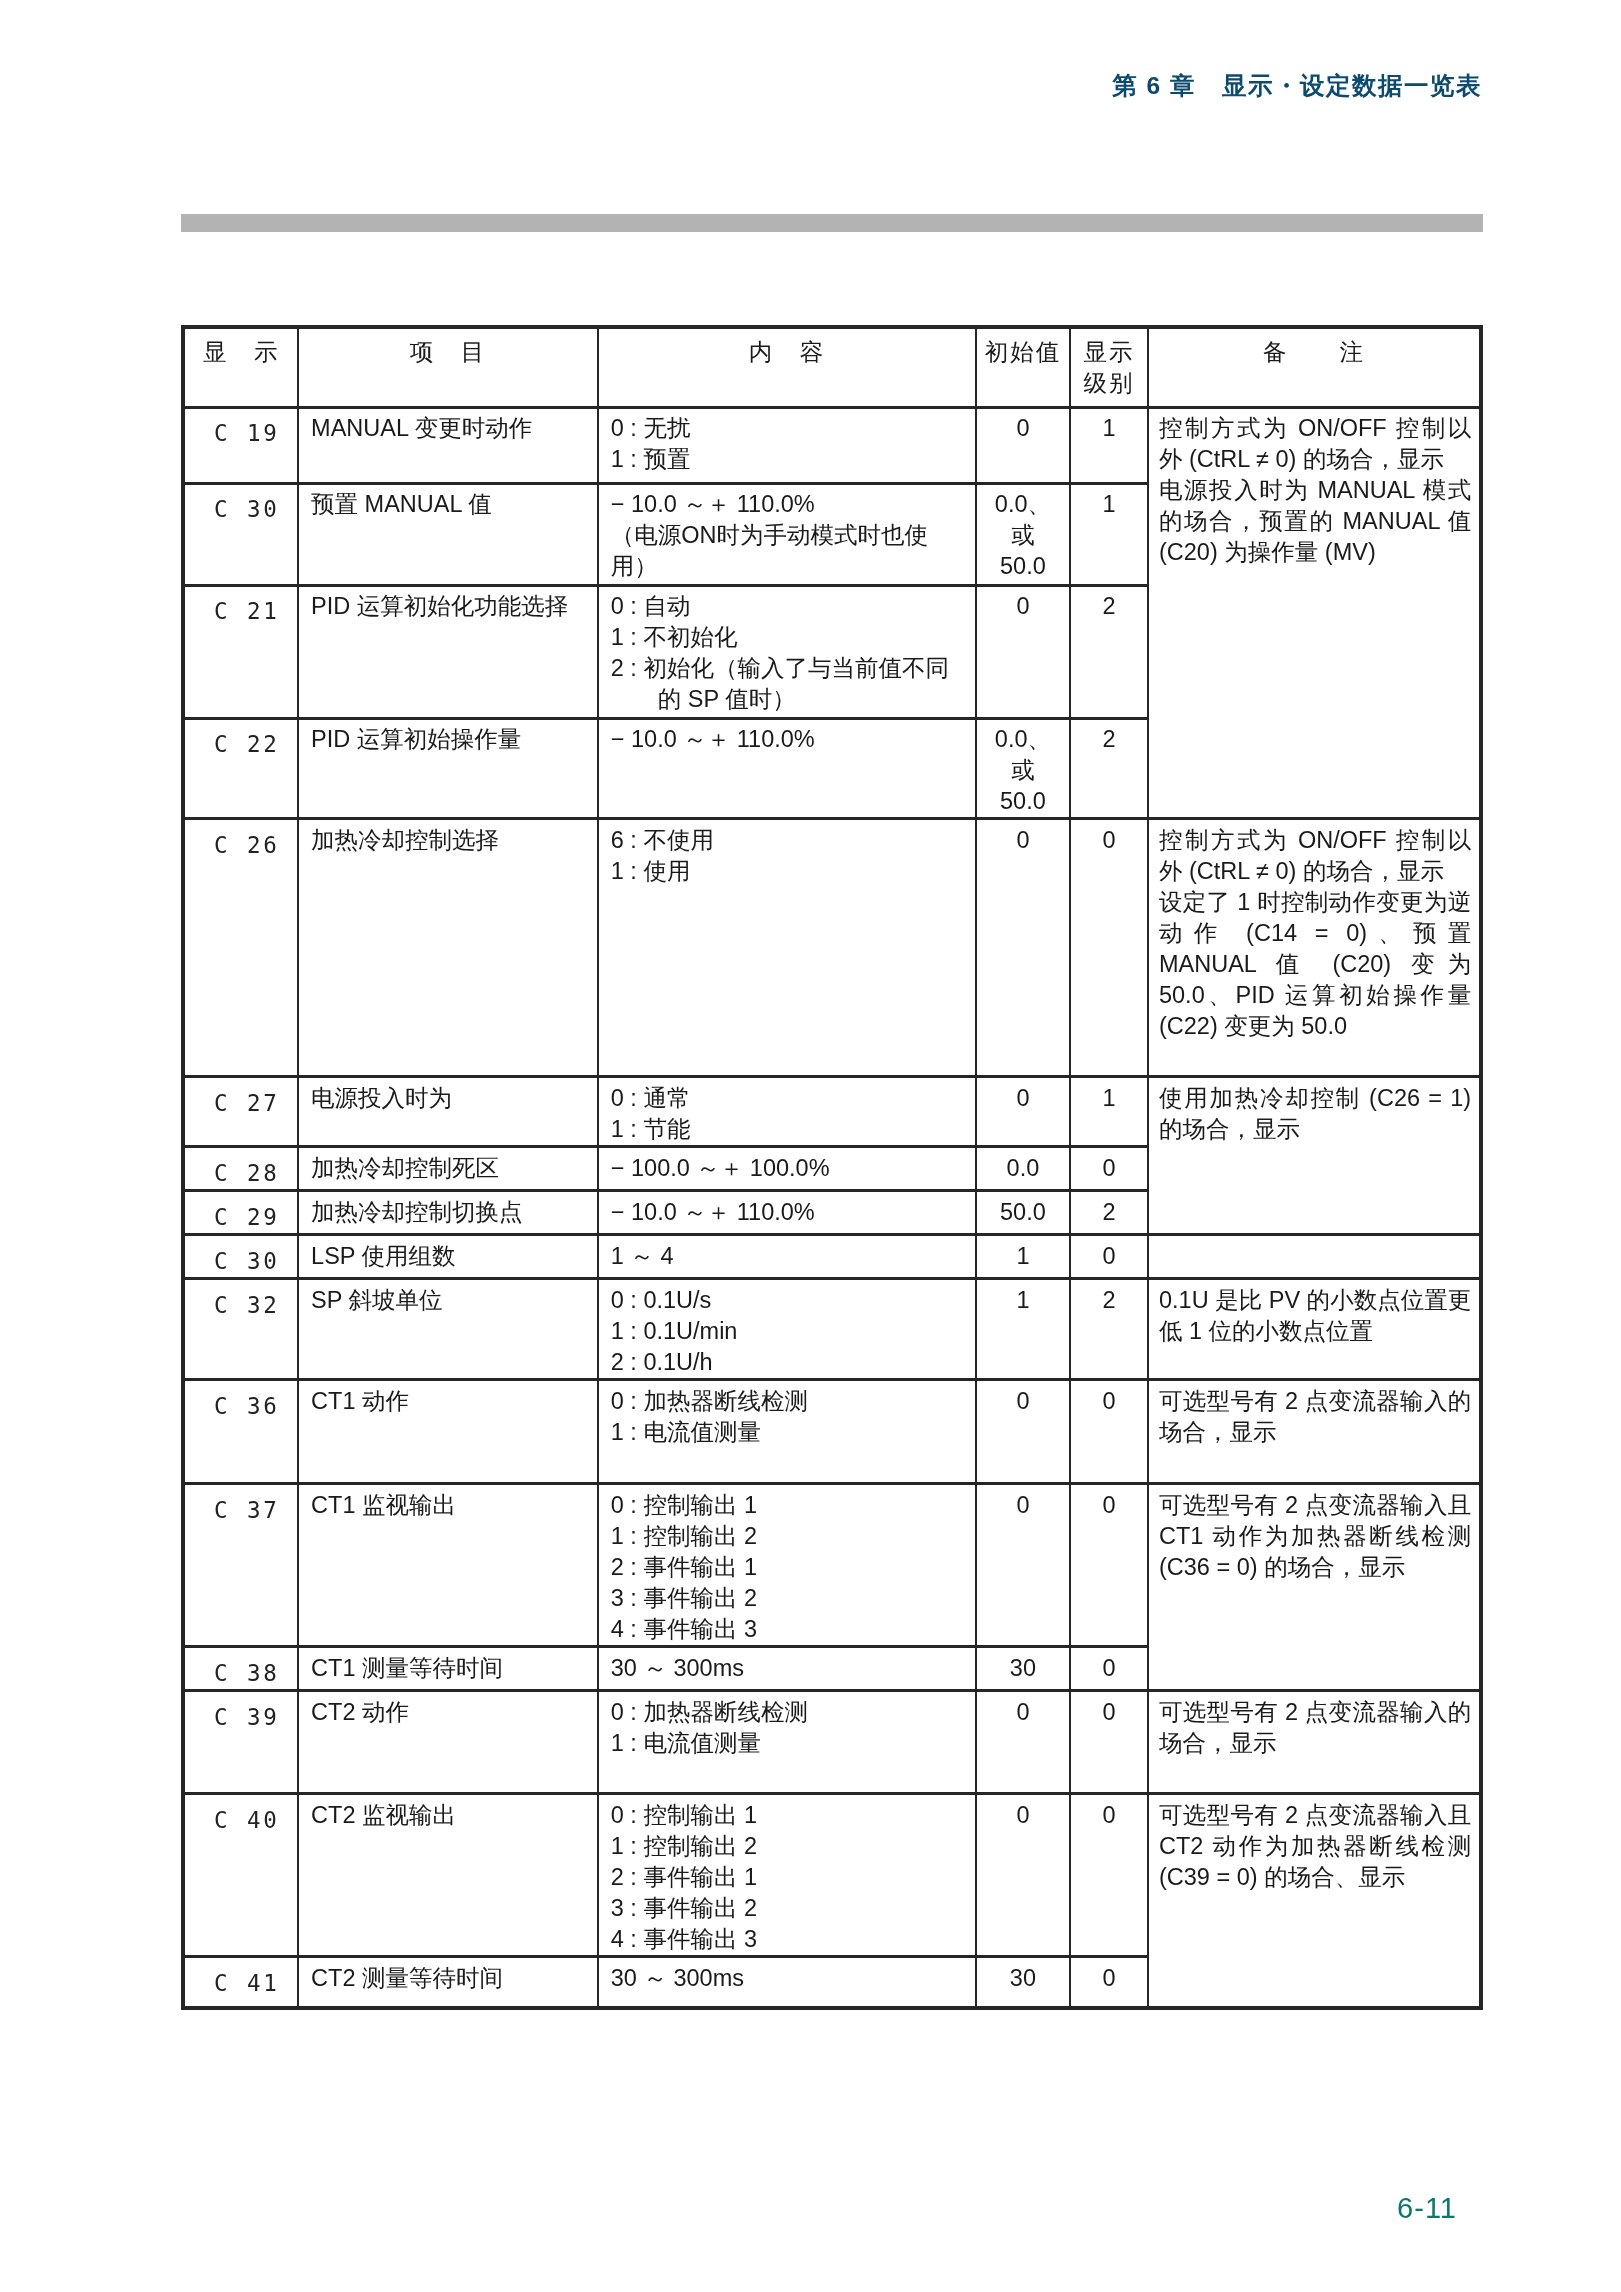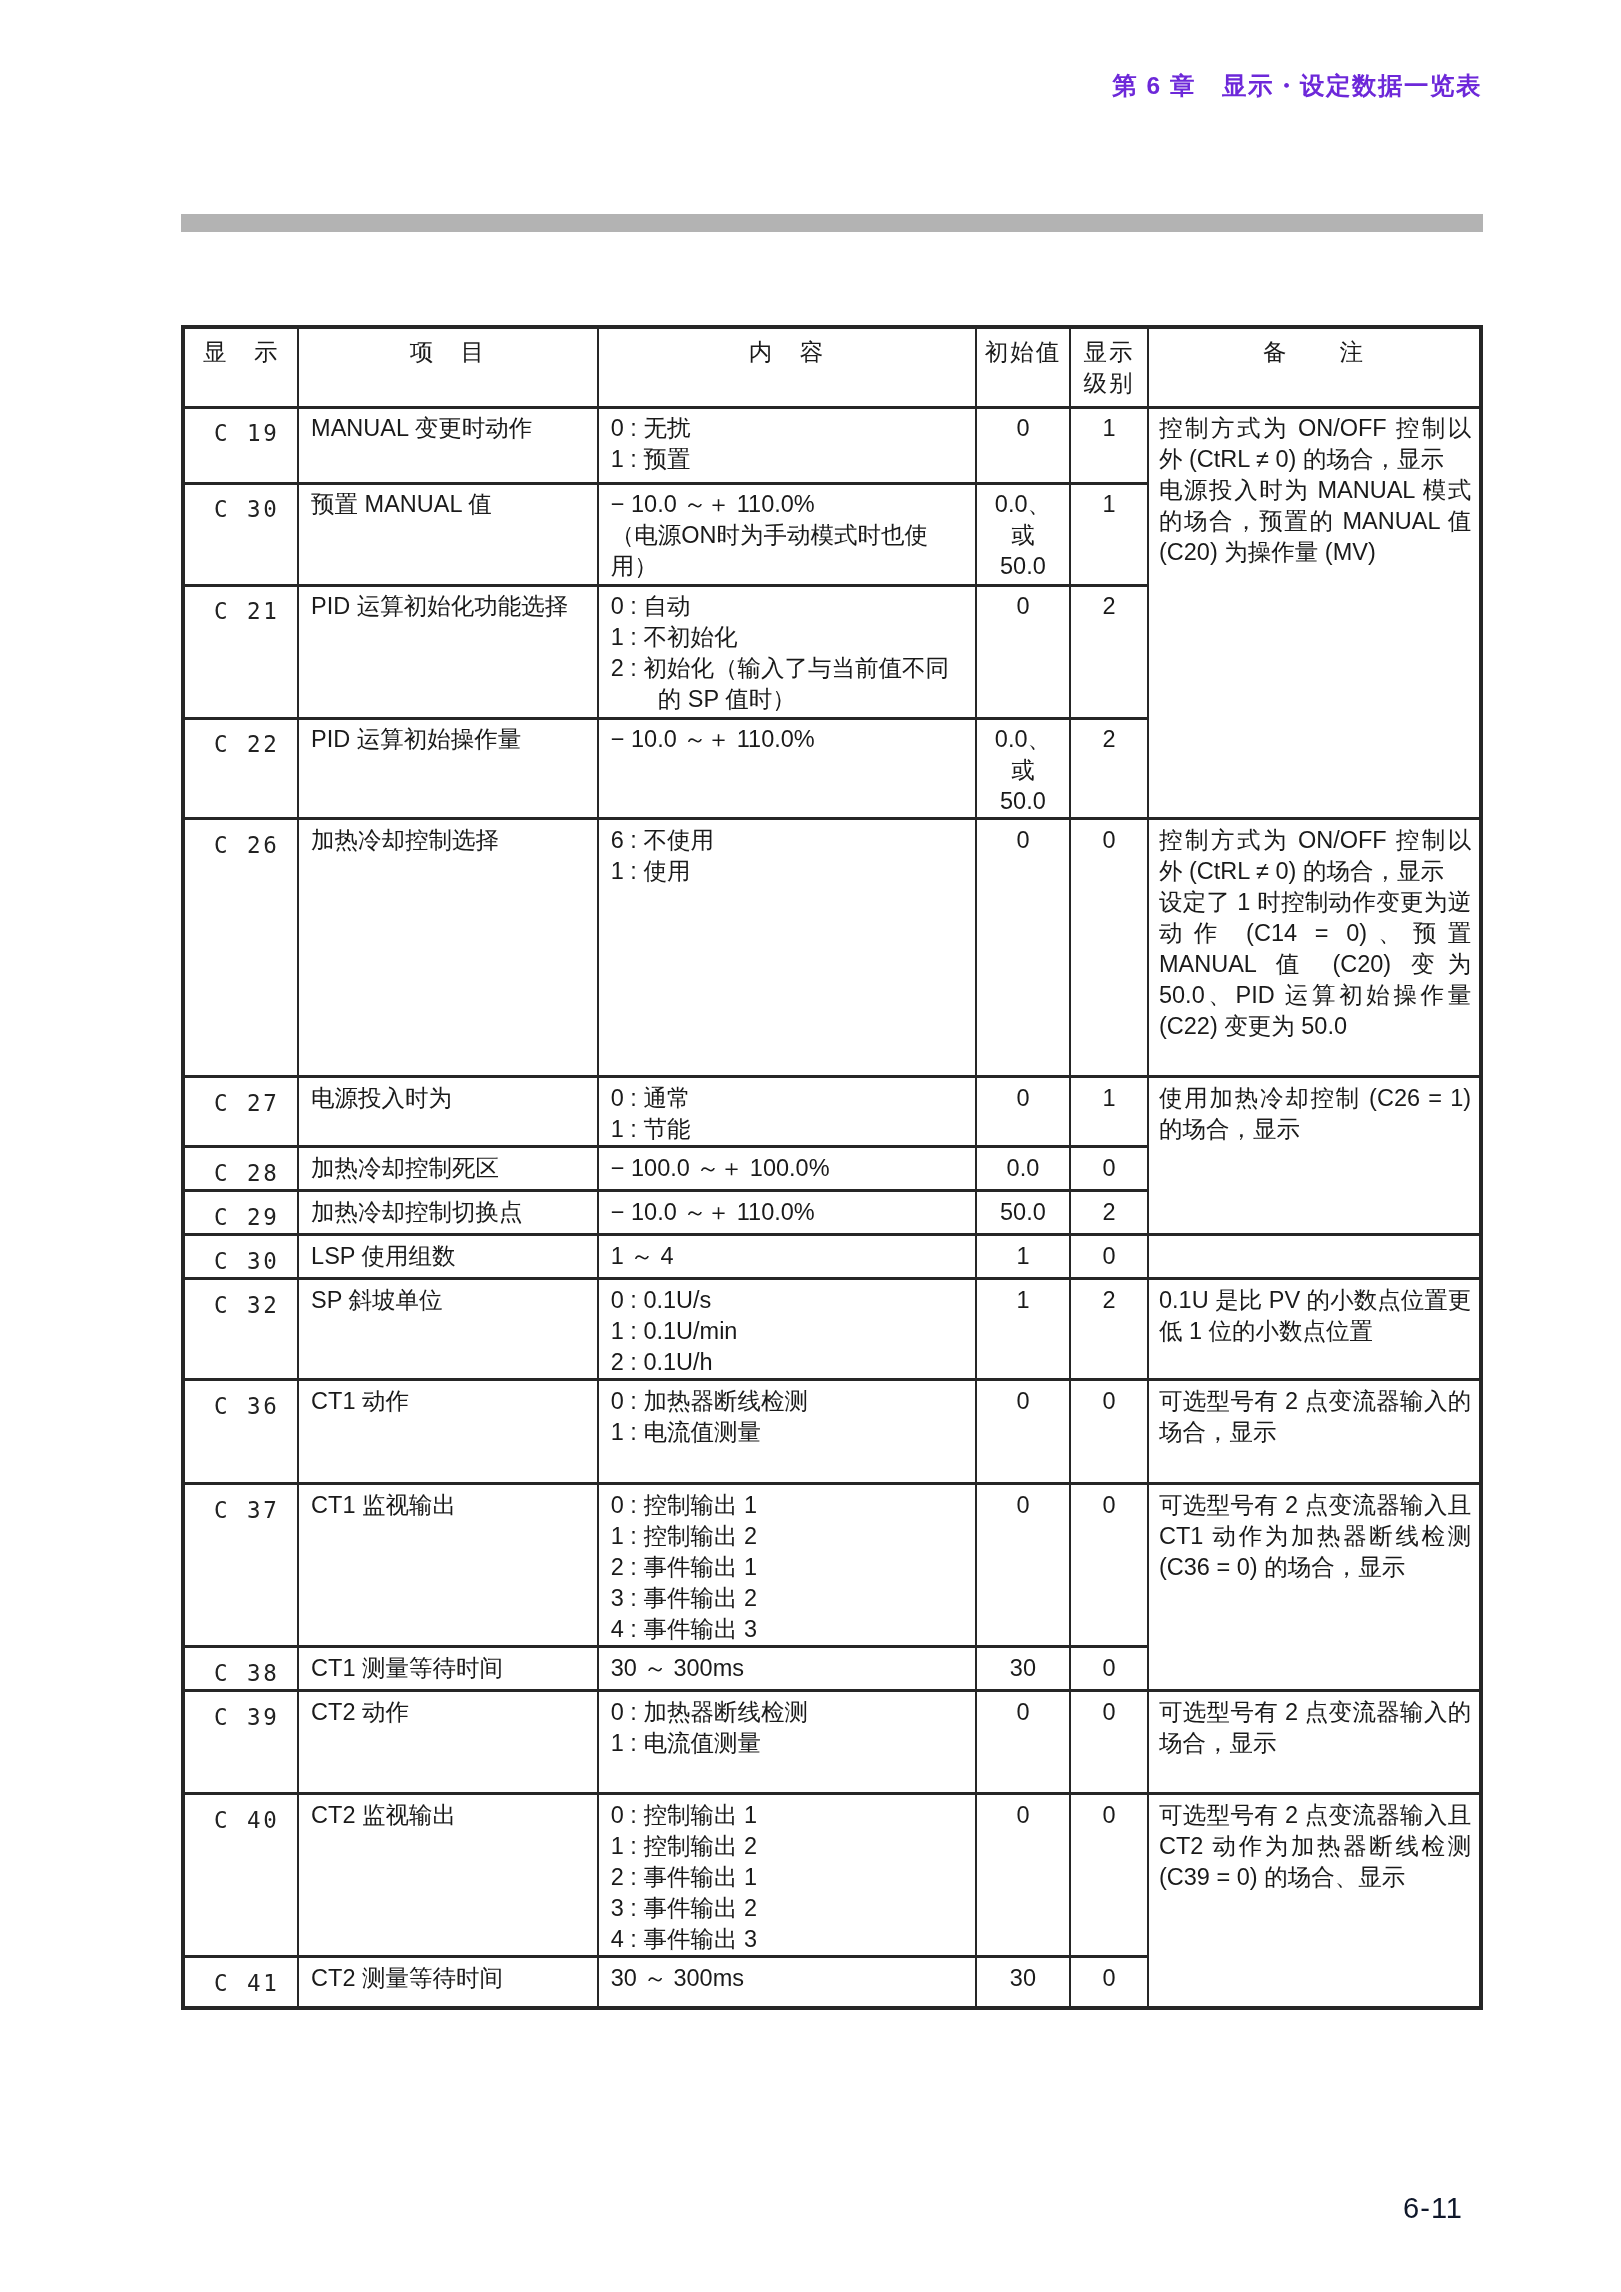--- a/index.html
+++ b/index.html
@@ -3,21 +3,21 @@
 <meta charset="utf-8">
 <style>
   html,body{margin:0;padding:0;background:#e8e8e8;}
   .page{
     position:relative;width:1621px;height:2293px;background:#ffffff;
     font-family:"Liberation Sans",sans-serif;color:#1a1a1a;overflow:hidden;
     margin:0 auto;
   }
   .chapter-header{
     position:absolute;top:69px;right:139px;font-size:24.5px;font-weight:600;
-    letter-spacing:1.5px;color:#6d28d9;
+    letter-spacing:1.5px;color:#0c4a6e;
   }
   .gray-bar{
     position:absolute;top:214px;left:181px;width:1302px;height:17.6px;background:#b3b3b3;
   }
   table.data-table{
     position:absolute;top:325px;left:181px;width:1302px;
     border-collapse:collapse;table-layout:fixed;
     border:4.9px solid #262626;
   }
   th,td{
@@ -30,21 +30,21 @@
   td.code{
     font-family:"DejaVu Sans Mono",monospace;font-size:22.5px;font-weight:500;
     padding:9.8px 0 0 29px;letter-spacing:2.9px;color:#222;margin-top:14px;
   }
   td.item{padding:4.9px 5.9px 0 11.8px;}
   td.content{padding:4.9px 3.9px 0 11.8px;white-space:pre-line;}
   td.initial{text-align:center;padding:4.9px 2px 0 2px;white-space:pre-line;}
   td.level{text-align:center;padding:4.9px 2px 0 2px;}
   td.remark{padding:4.9px 7.8px 0 9.8px;white-space:pre-line;text-align:justify;}
   .page-number{
-    position:absolute;top:2192px;right:158px;font-size:29px;color:#0f172a;letter-spacing:1px;
+    position:absolute;top:2192px;right:164px;font-size:29px;color:#0f766e;letter-spacing:1px;
   }
 </style>
 </head>
 <body>
 
 <div class="page">
 
   <div class="chapter-header">第 6 章　显示・设定数据一览表</div>
 
   <div class="gray-bar"></div>

